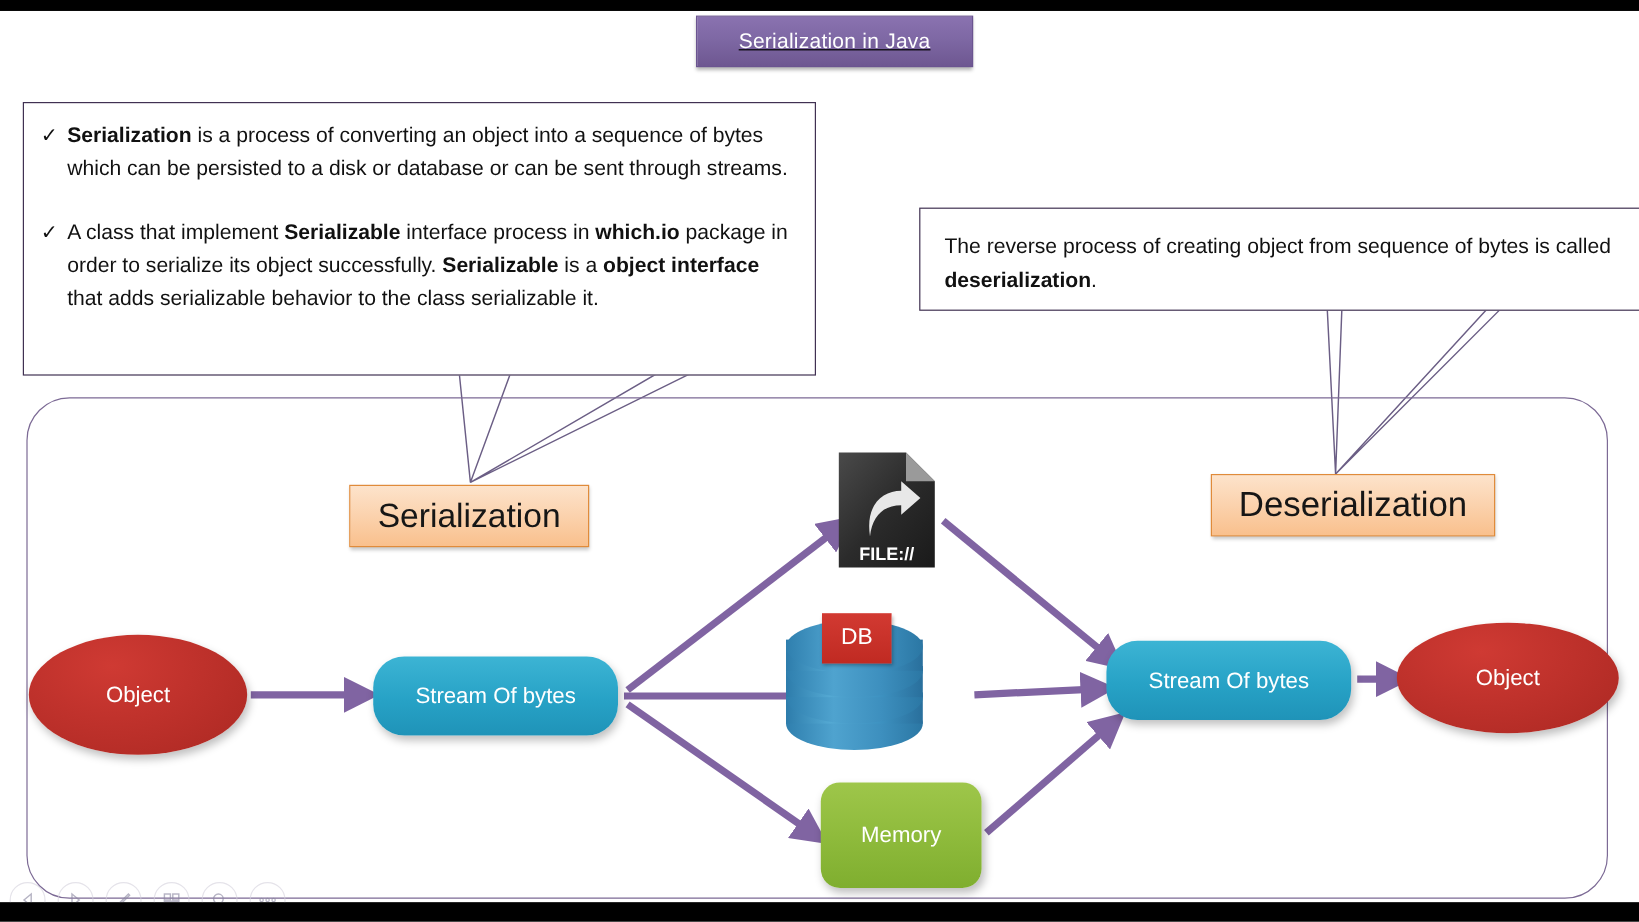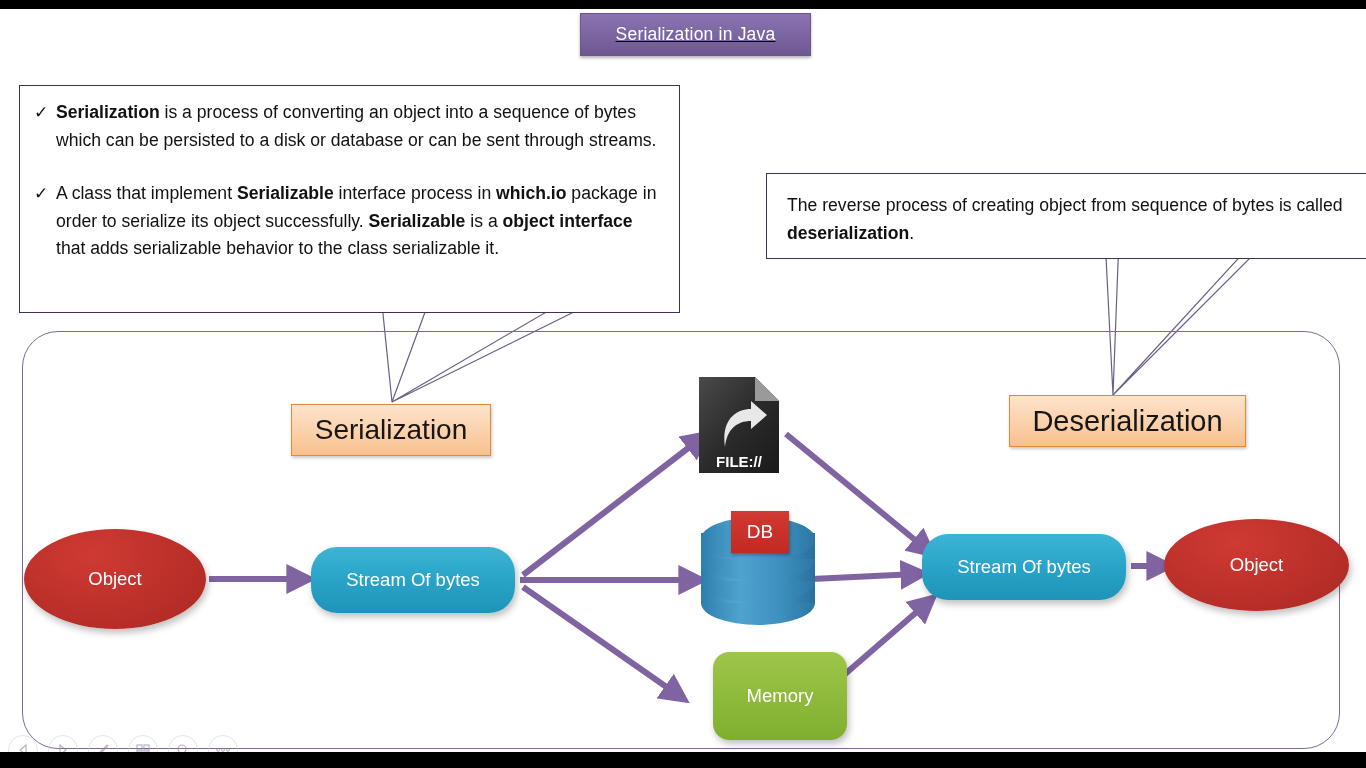--- a/index.html
+++ b/index.html
@@ -80,29 +80,28 @@
   }
   .rrect span{color:#fff;font-size:18.5px;}
   #sob-left{left:311px;top:538px;width:204px;height:66px;}
   #sob-right{left:922px;top:525px;width:204px;height:66px;}
 
   #memory{
     position:absolute;left:684px;top:643px;width:134px;height:88px;border-radius:16px;
     display:flex;align-items:center;justify-content:center;
     background:linear-gradient(to bottom,#9ec64a 0%,#8fbb3c 50%,#7fae2f 100%);
     box-shadow:2px 4px 7px rgba(0,0,0,.25);
-    margin-left:29px;
   }
   #memory span{color:#fff;font-size:18.5px;}
 
   
   #file-icon{position:absolute;left:697px;top:366px;width:84px;height:100px;}
 
   
-  #db{position:absolute;left:701px;top:508px;width:114px;height:108px;}
+  #db{position:absolute;left:655px;top:508px;width:114px;height:108px;}
   #db .disc{
     position:absolute;left:0;width:114px;height:44px;border-radius:50%/50%;
     background:linear-gradient(to right,#2f7fae 0%,#4fa3cf 35%,#3d8fbe 70%,#2b77a4 100%);
   }
   #db .body{
     position:absolute;left:0;width:114px;
     background:linear-gradient(to right,#2d7cab 0%,#54a9d3 32%,#3e93c2 68%,#296f9c 100%);
   }
   #db-label{
     position:absolute;left:30px;top:-6px;width:58px;height:42px;

